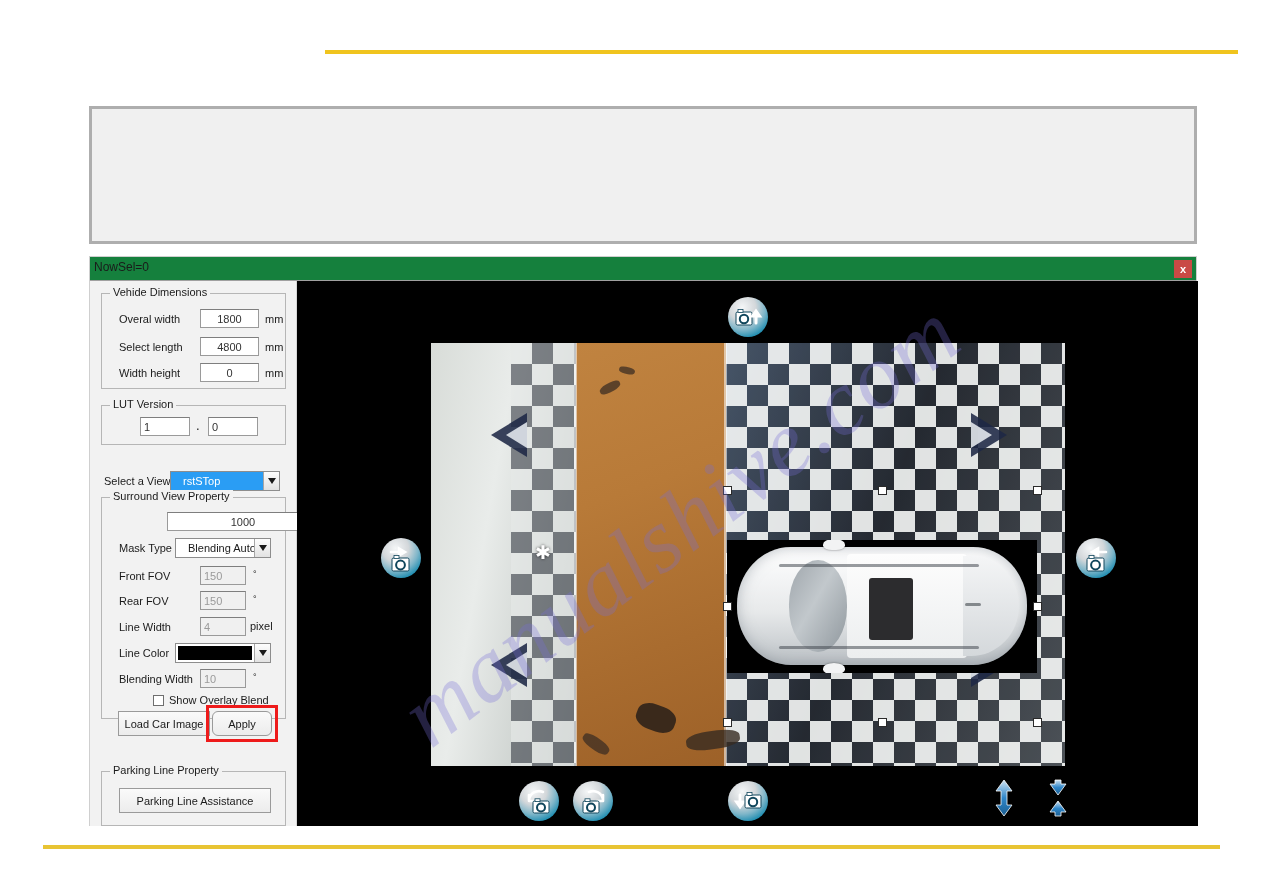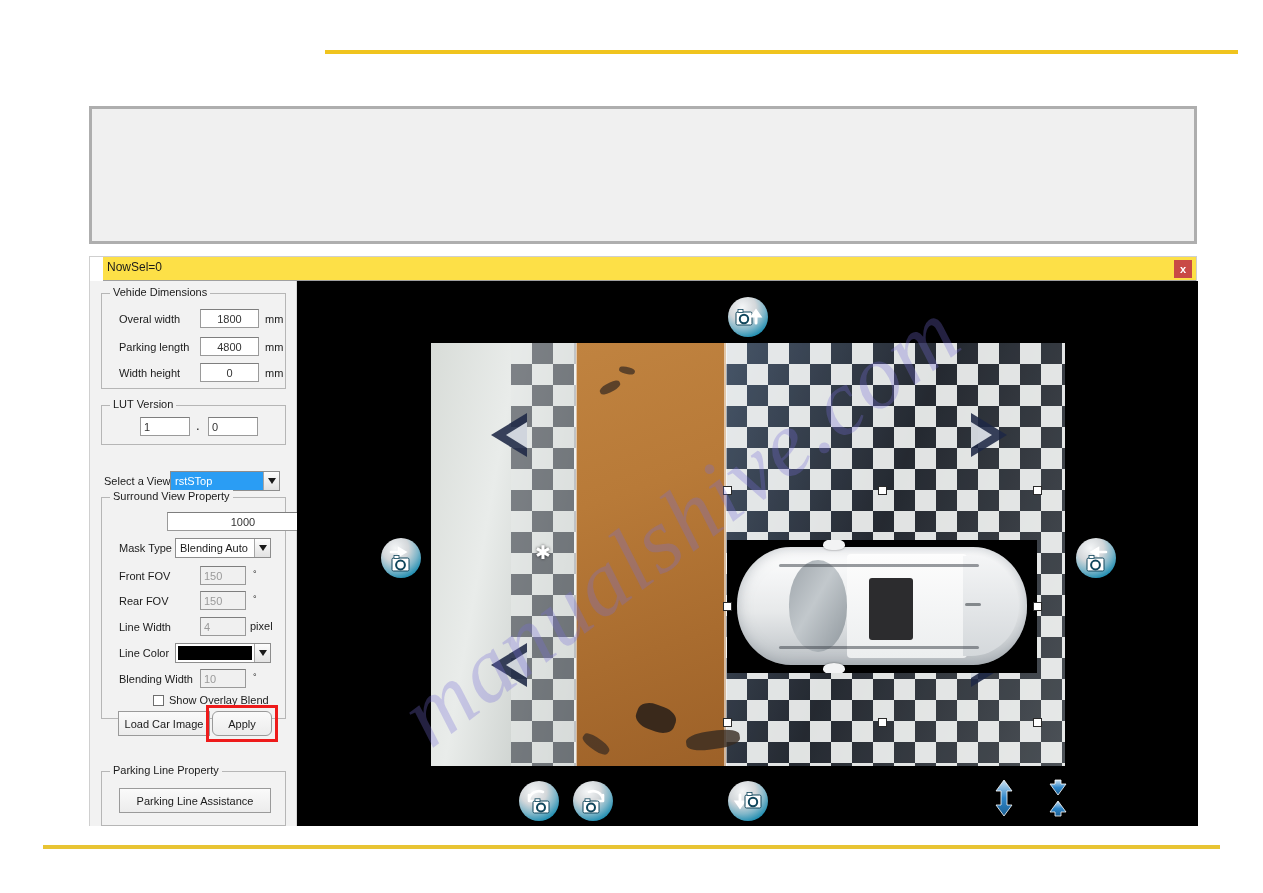--- a/index.html
+++ b/index.html
@@ -59,23 +59,22 @@
   .app-window {
     position: absolute;
     left: 89px; top: 256px;
     width: 1108px; height: 570px;
     background: #ffffff;
     border: 1px solid #cfcfcf;
   }
   .titlebar {
     position: relative;
     height: 24px;
-    background: #fde047;
+    background: #15803d;
     border-bottom: 1px solid #a0a0a0;
-    margin-left: 13px;
   }
   .titlebar-text {
     position: absolute;
     left: 4px; top: 3px;
     font-size: 12px;
     color: #1a1a1a;
   }
   .close-btn {
     position: absolute;
     right: 4px; top: 3px;
@@ -150,21 +149,21 @@
     height: 20px;
     border: 1px solid #8d8d8d;
     background: #ffffff;
     display: flex;
     align-items: stretch;
   }
   .combo .val {
     flex: 1;
     font-size: 11px;
     line-height: 18px;
-    padding-left: 4px;
+    padding-left: 12px;
     color: #1a1a1a;
     overflow: hidden;
     white-space: nowrap;
   }
   .combo.selected .val {
     background: #2a9df4;
     color: #ffffff;
   }
   .combo .swatch {
     flex: 1;
@@ -387,21 +386,21 @@
 
       <div class="side-panel">
 
         <div class="group" style="left:11px; top:12px; width:185px; height:96px;">
           <span class="legend">Vehide Dimensions</span>
 
           <span class="fld-label" style="left:17px; top:19px;">Overal width</span>
           <input class="txtbox" style="left: 98px; top: 15px; width: 59px;" value="1800">
           <span class="unit" style="left:163px; top:19px;">mm</span>
 
-          <span class="fld-label" style="left:17px; top:47px;">Parking length</span>
+          <span class="fld-label" style="left:17px; top:47px;">Select length</span>
           <input class="txtbox" style="left: 98px; top: 43px; width: 59px;" value="4800">
           <span class="unit" style="left:163px; top:47px;">mm</span>
 
           <span class="fld-label" style="left:17px; top:73px;">Width height</span>
           <input class="txtbox" style="left: 98px; top: 69px; width: 59px;" value="0">
           <span class="unit" style="left:163px; top:73px;">mm</span>
         </div>
 
         <div class="group" style="left:11px; top:124px; width:185px; height:40px;">
           <span class="legend">LUT Version</span>

